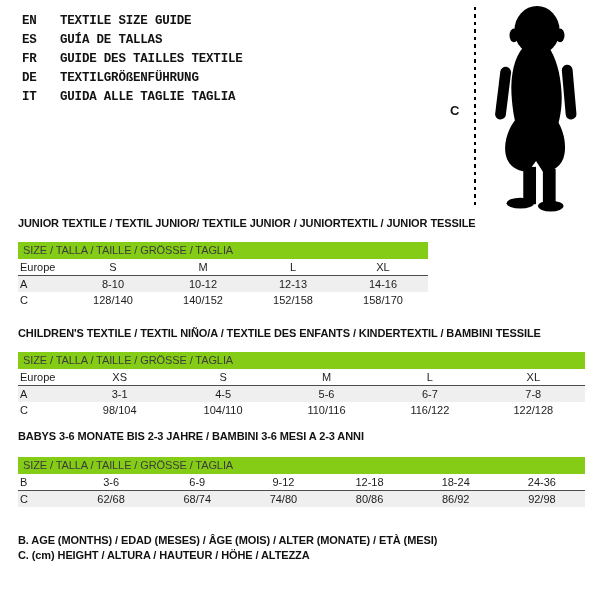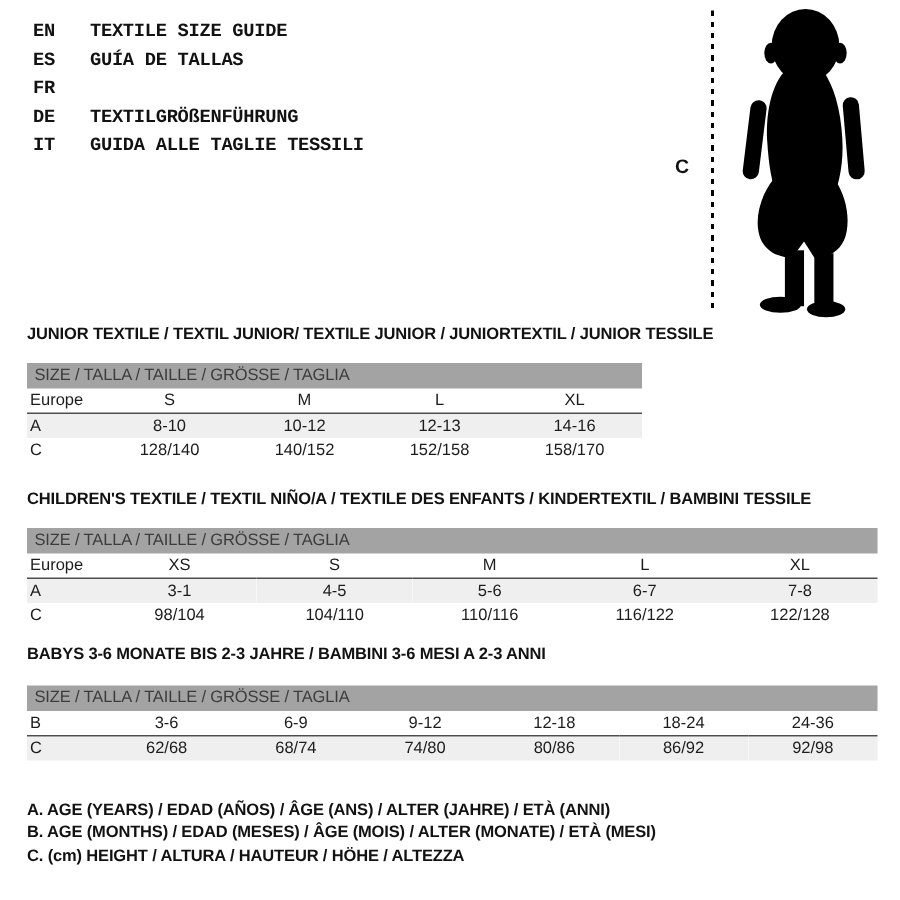--- a/index.html
+++ b/index.html
@@ -18,21 +18,21 @@
     position:absolute;left:44px;top:7px;width:2px;height:201px;
     background:repeating-linear-gradient(to bottom,#000 0 3.5px,transparent 3.5px 7.5px);
   }
   .measure-label{position:absolute;left:20px;top:103px;font-weight:bold;font-size:13px;}
   .silhouette{position:absolute;left:57px;top:4px;width:100px;height:208px;}
   
   .content{position:absolute;top:214px;left:18px;width:567px;}
   .section-heading{font-size:11px;font-weight:bold;margin:3px 0 13px 0;letter-spacing:-0.1px;white-space:nowrap;}
   .heading-line{display:block;line-height:15px;}
   .size-bar{
-    background:#a3a3a3;color:#3c3c3c;font-size:11px;height:17px;line-height:17px;
+    background:#84cc16;color:#3c3c3c;font-size:11px;height:17px;line-height:17px;
     padding-left:5px;box-sizing:border-box;letter-spacing:-0.1px;
   }
   table.size-table{border-collapse:collapse;table-layout:fixed;font-size:11px;color:#1c1c1c;}
   table.size-table td{height:16px;padding:0;text-align:center;overflow:hidden;}
   table.size-table td.row-label{text-align:left;padding-left:2px;}
   tr.first-row td{border-bottom:1.5px solid #4d4d4d;}
   tr.alt-row{background:#efefef;}
   .tw-narrow{width:410px;}
   .tw-wide{width:567px;}
   .sec-2{margin-top:19px;}
@@ -48,28 +48,29 @@
   <div class="lang-row">
     <span>EN</span>
     <span>TEXTILE SIZE GUIDE</span>
   </div>
   <div class="lang-row">
     <span>ES</span>
     <span>GUÍA DE TALLAS</span>
   </div>
   <div class="lang-row">
     <span>FR</span>
+    <span>GUIDE DES TAILLES TEXTILE</span>
   </div>
   <div class="lang-row">
     <span>DE</span>
     <span>TEXTILGRÖßENFÜHRUNG</span>
   </div>
   <div class="lang-row">
     <span>IT</span>
-    <span>GUIDA ALLE TAGLIE TESSILI</span>
+    <span>GUIDA ALLE TAGLIE TAGLIA</span>
   </div>
 </div>
 
 <div class="figure">
   <span class="measure-label">C</span>
   <div class="measure-line"></div>
   <svg class="silhouette" viewBox="0 0 100 212" xmlns="http://www.w3.org/2000/svg" aria-hidden="true">
     <g fill="#000000">
       <ellipse cx="50" cy="27" rx="23" ry="25"></ellipse>
       <ellipse cx="26.5" cy="32" rx="4.5" ry="7"></ellipse>
@@ -198,18 +199,17 @@
         <td>74/80</td>
         <td>80/86</td>
         <td>86/92</td>
         <td>92/98</td>
       </tr>
       </tbody>
     </table>
   </section>
 
   <div class="notes">
-    <div class="note-line">A. AGE (YEARS) / EDAD (AÑOS) / ÂGE (ANS) / ALTER (JAHRE) / ETÀ (ANNI)</div>
     <div class="note-line">B. AGE (MONTHS) / EDAD (MESES) / ÂGE (MOIS) / ALTER (MONATE) / ETÀ (MESI)</div>
     <div class="note-line">C. (cm) HEIGHT / ALTURA / HAUTEUR / HÖHE / ALTEZZA</div>
   </div>
 
 </div>
 
 </body></html>

